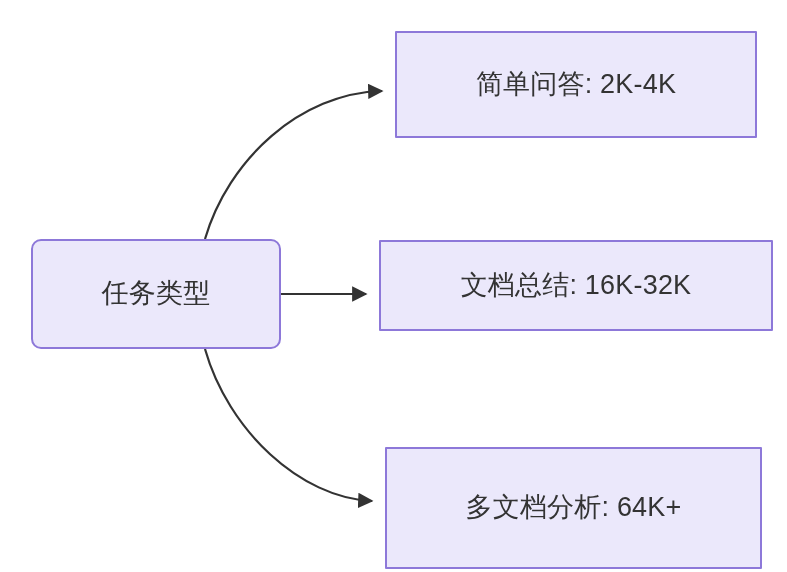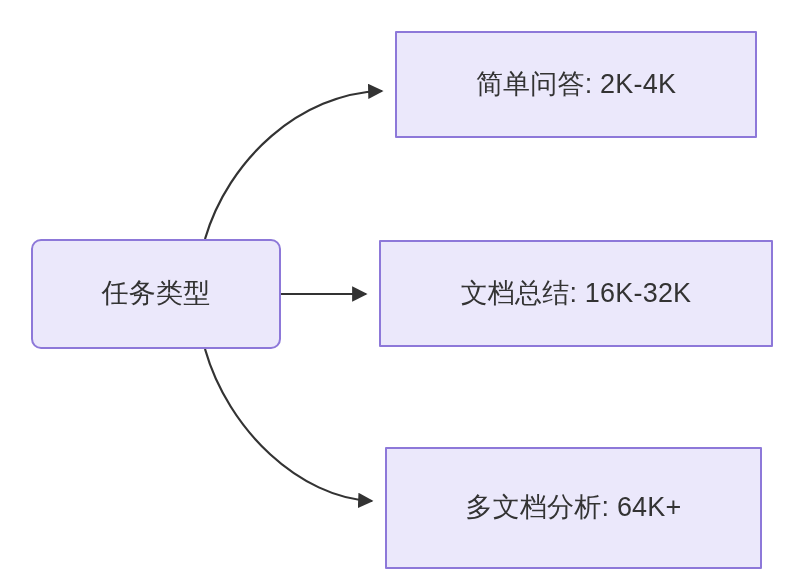--- a/index.html
+++ b/index.html
@@ -59,21 +59,21 @@
   #node-simple-qa {
     left: 395px;
     top: 31px;
     width: 362px;
     height: 107px;
   }
   #node-doc-summary {
     left: 379px;
     top: 240px;
     width: 394px;
-    height: 107px;
+    height: 91px;
   }
   #node-multi-doc {
     left: 385px;
     top: 447px;
     width: 377px;
     height: 122px;
   }
 </style>
 </head>
 <body>

